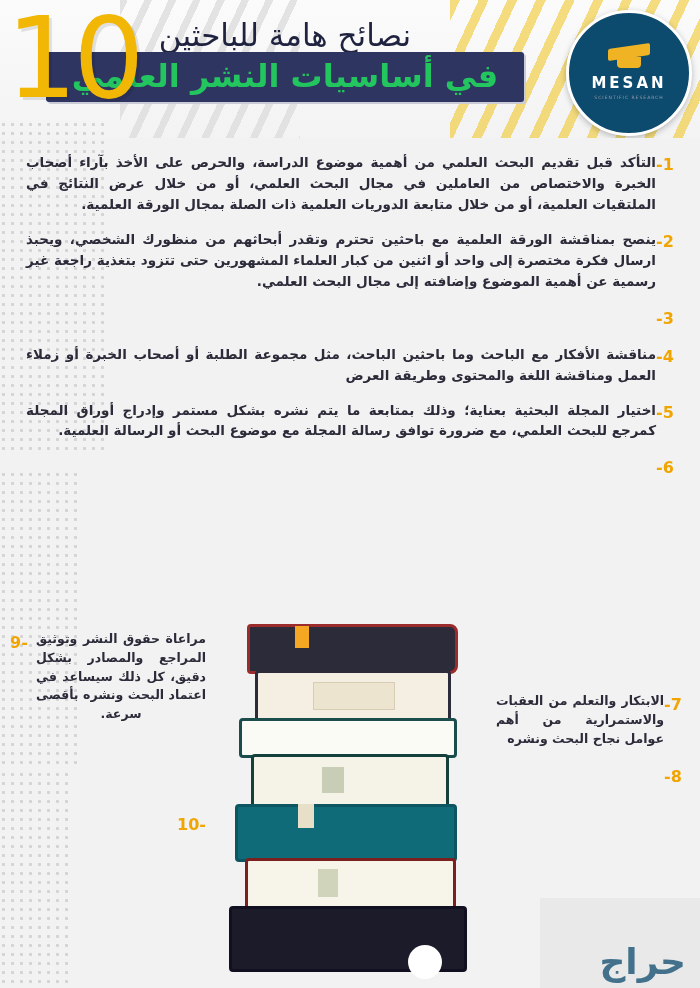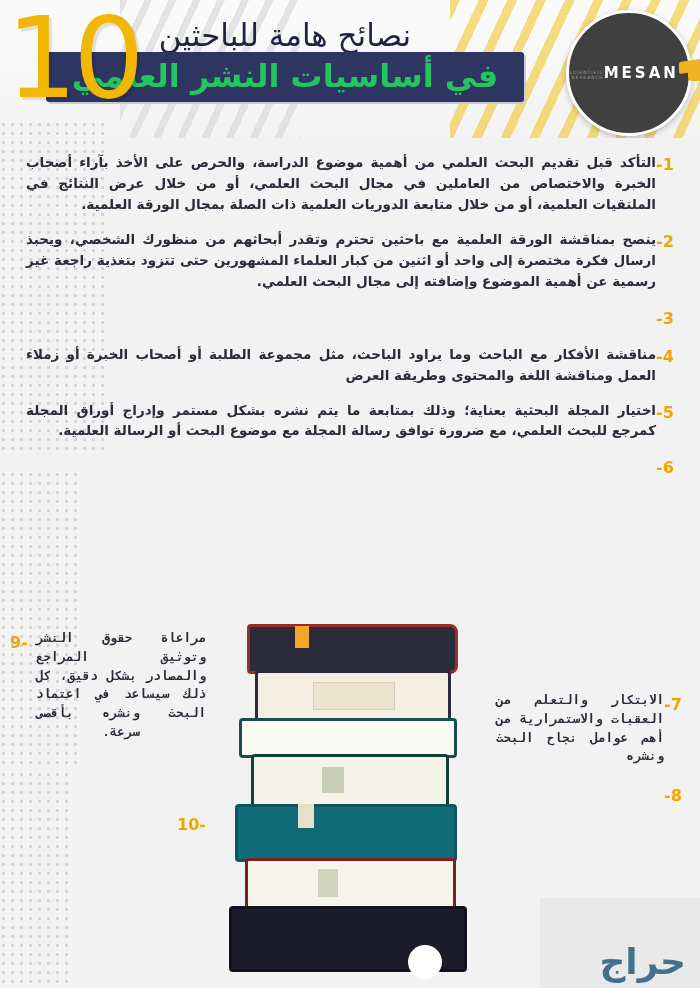--- a/index.html
+++ b/index.html
@@ -37,22 +37,22 @@
     opacity:.55;
   }
   .hdr-diag2{
     position:absolute;top:0;left:120px;width:180px;height:138px;
     background:
       repeating-linear-gradient(115deg,#dddddd 0px,#dddddd 7px,transparent 7px,transparent 22px);
     opacity:.8;
   }
   .logo{
     position:absolute;right:8px;top:10px;width:120px;height:120px;border-radius:50%;
-    background:#404040;border:3px solid #ffffff;
-    display:flex;flex-direction:row;align-items:center;justify-content:center;
+    background:#0c4a6e;border:3px solid #ffffff;
+    display:flex;flex-direction:column;align-items:center;justify-content:center;
     box-shadow:0 2px 6px rgba(0,0,0,.25);
   }
   .logo .cap{
     width:42px;height:22px;position:relative;margin-bottom:6px;
   }
   .logo .cap .board{
     position:absolute;top:0;left:0;width:42px;height:12px;background:#f0b323;
     transform:skewY(-8deg);border-radius:2px;
   }
   .logo .cap .base{
@@ -139,21 +139,21 @@
   .b7{ 
     top:294px;left:4px;width:232px;height:60px;background:#1b1b29;border:3px solid #101020;
     border-radius:4px;
   }
   .b7 .dot{position:absolute;right:22px;bottom:-10px;width:34px;height:34px;border-radius:50%;background:#ffffff;}
 
   .side{
     position:absolute;width:190px;
   }
   .side .item{margin-bottom:16px;}
-  .side .txt{font-size:12.5px;line-height:1.5;font-family:Liberation Mono, monospace;}
+  .side .txt{font-size:12.5px;line-height:1.5;}
   .side-right{right:14px;top:80px;}
   .side-left{left:10px;top:18px;width:196px;}
   .side-left2{left:10px;top:200px;width:196px;}
 
   .side-left .num,.side-left2 .num{width:26px;text-align:left;}
   .side-left .txt,.side-left2 .txt{text-align:justify;text-align-last:center;}
 
   
   .wm{
     position:absolute;right:14px;bottom:6px;
@@ -203,21 +203,21 @@
     <div class="num">2-</div>
     <div class="txt">ينصح بمناقشة الورقة العلمية مع باحثين تحترم وتقدر أبحاثهم من منظورك الشخصي، ويحبذ ارسال فكرة مختصرة إلى واحد أو اثنين من كبار العلماء المشهورين حتى تتزود بتغذية راجعة غير رسمية عن أهمية الموضوع وإضافته إلى مجال البحث العلمي.</div>
   </div>
 
   <div class="item">
     <div class="num">3-</div>
   </div>
 
   <div class="item">
     <div class="num">4-</div>
-    <div class="txt">مناقشة الأفكار مع الباحث وما يراود الباحث، مثل مجموعة الطلبة أو أصحاب الخبرة أو زملاء العمل ومناقشة اللغة والمحتوى وطريقة العرض</div>
+    <div class="txt">مناقشة الأفكار مع الباحث وما باحثين الباحث، مثل مجموعة الطلبة أو أصحاب الخبرة أو زملاء العمل ومناقشة اللغة والمحتوى وطريقة العرض</div>
   </div>
 
   <div class="item">
     <div class="num">5-</div>
     <div class="txt">اختيار المجلة البحثية بعناية؛ وذلك بمتابعة ما يتم نشره بشكل مستمر وإدراج أوراق المجلة كمرجع للبحث العلمي، مع ضرورة توافق رسالة المجلة مع موضوع البحث أو الرسالة العلمية.</div>
   </div>
 
   <div class="item">
     <div class="num">6-</div>
   </div>

